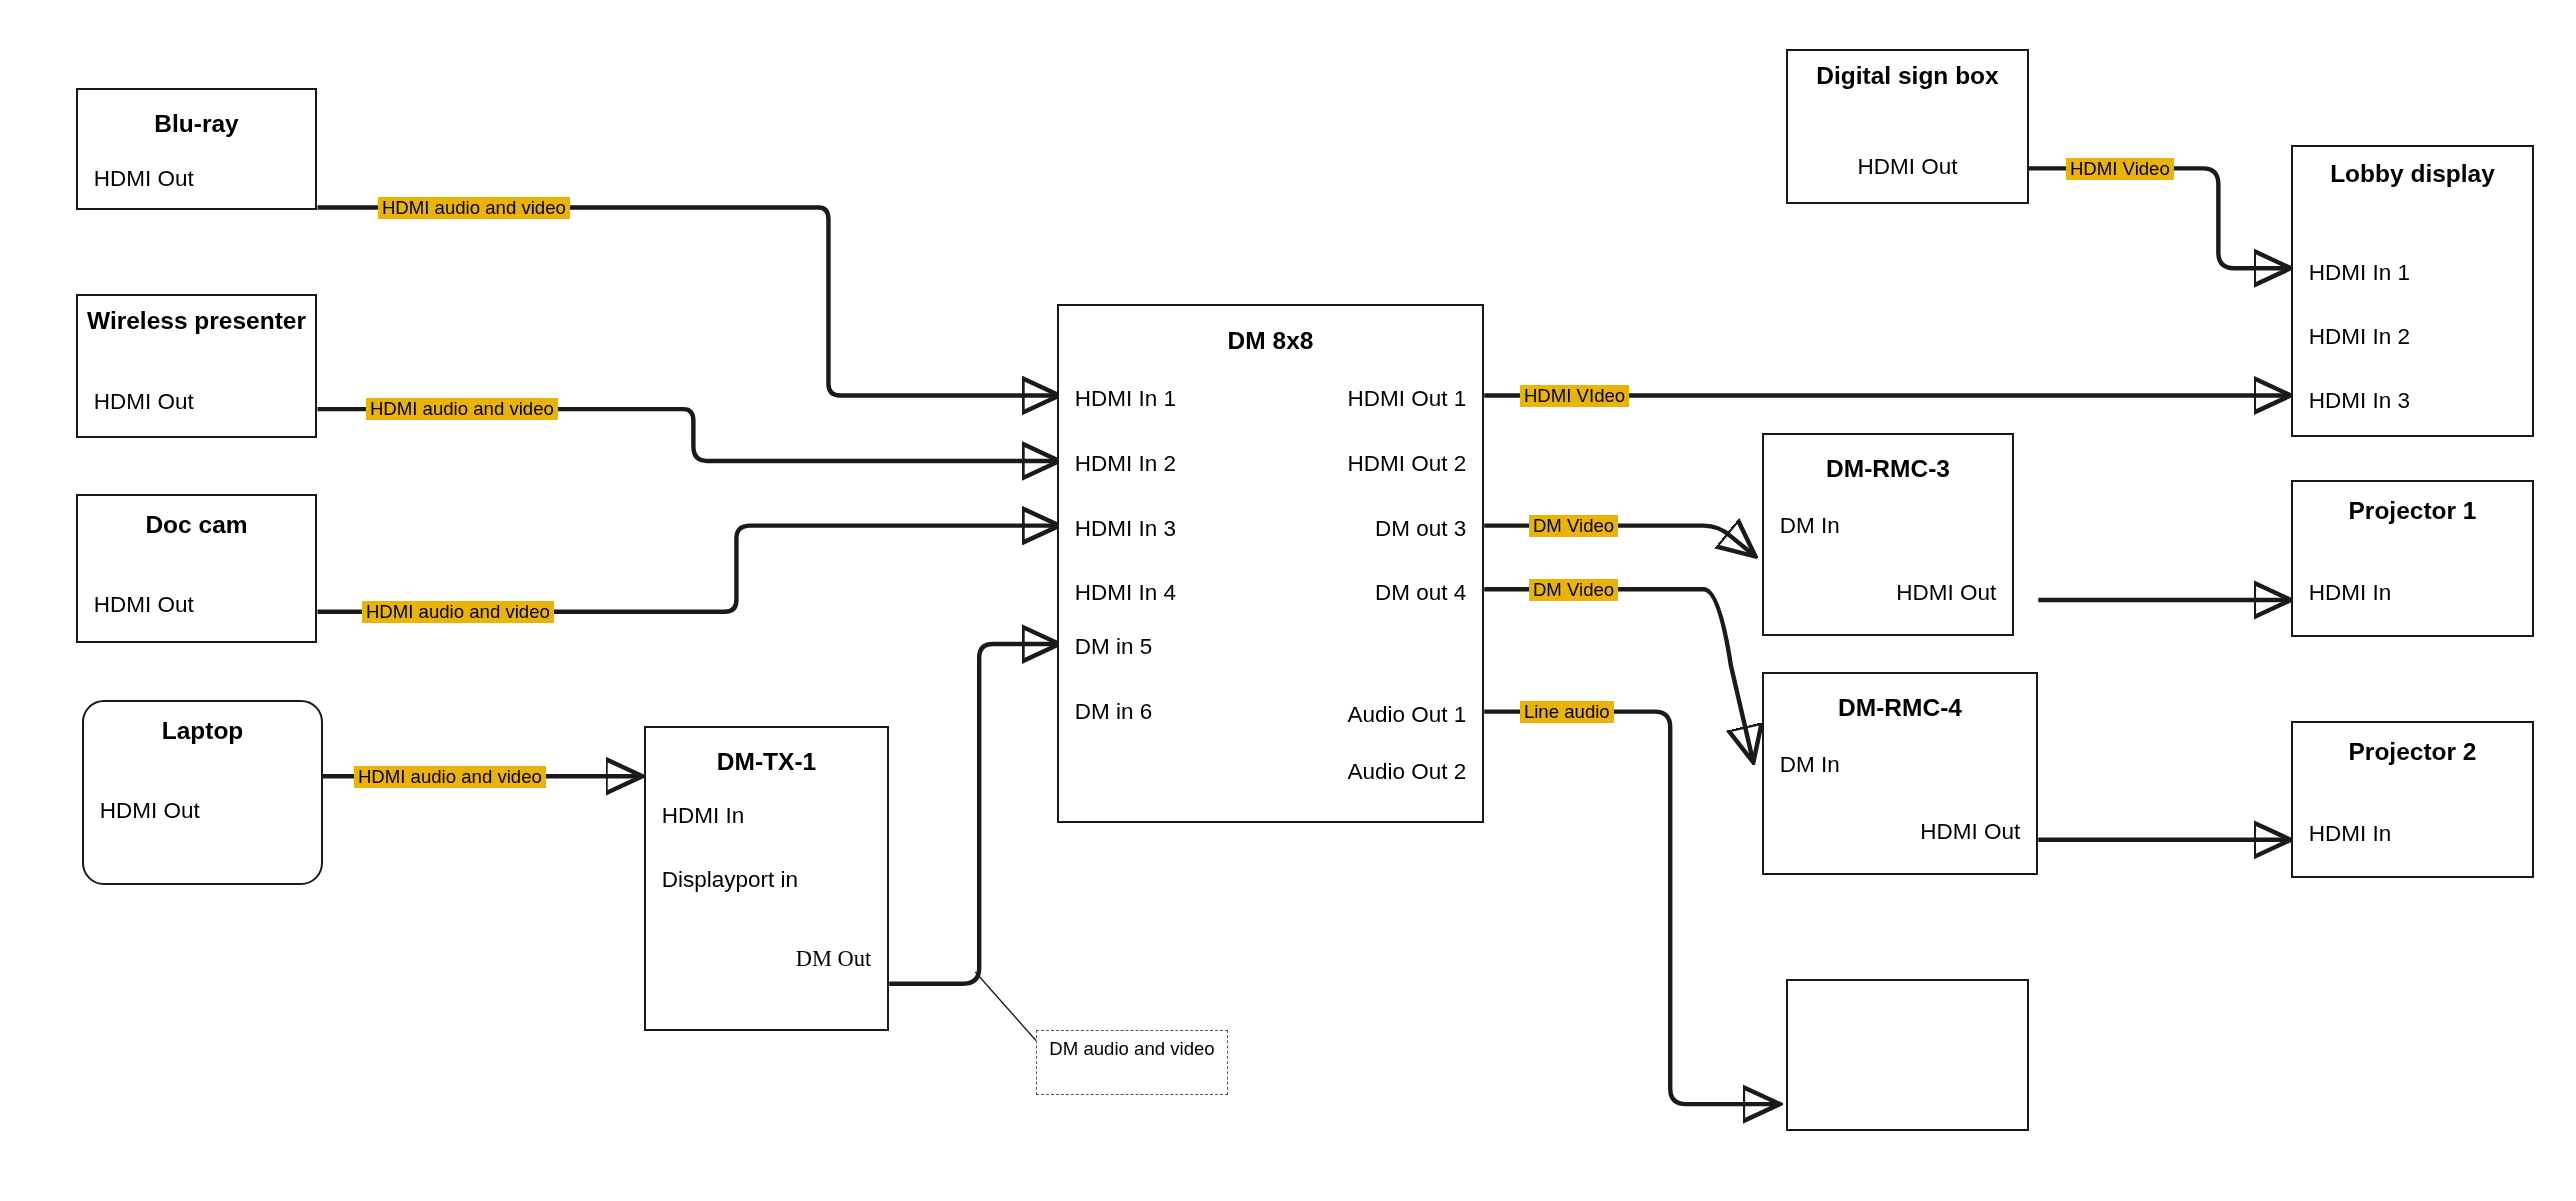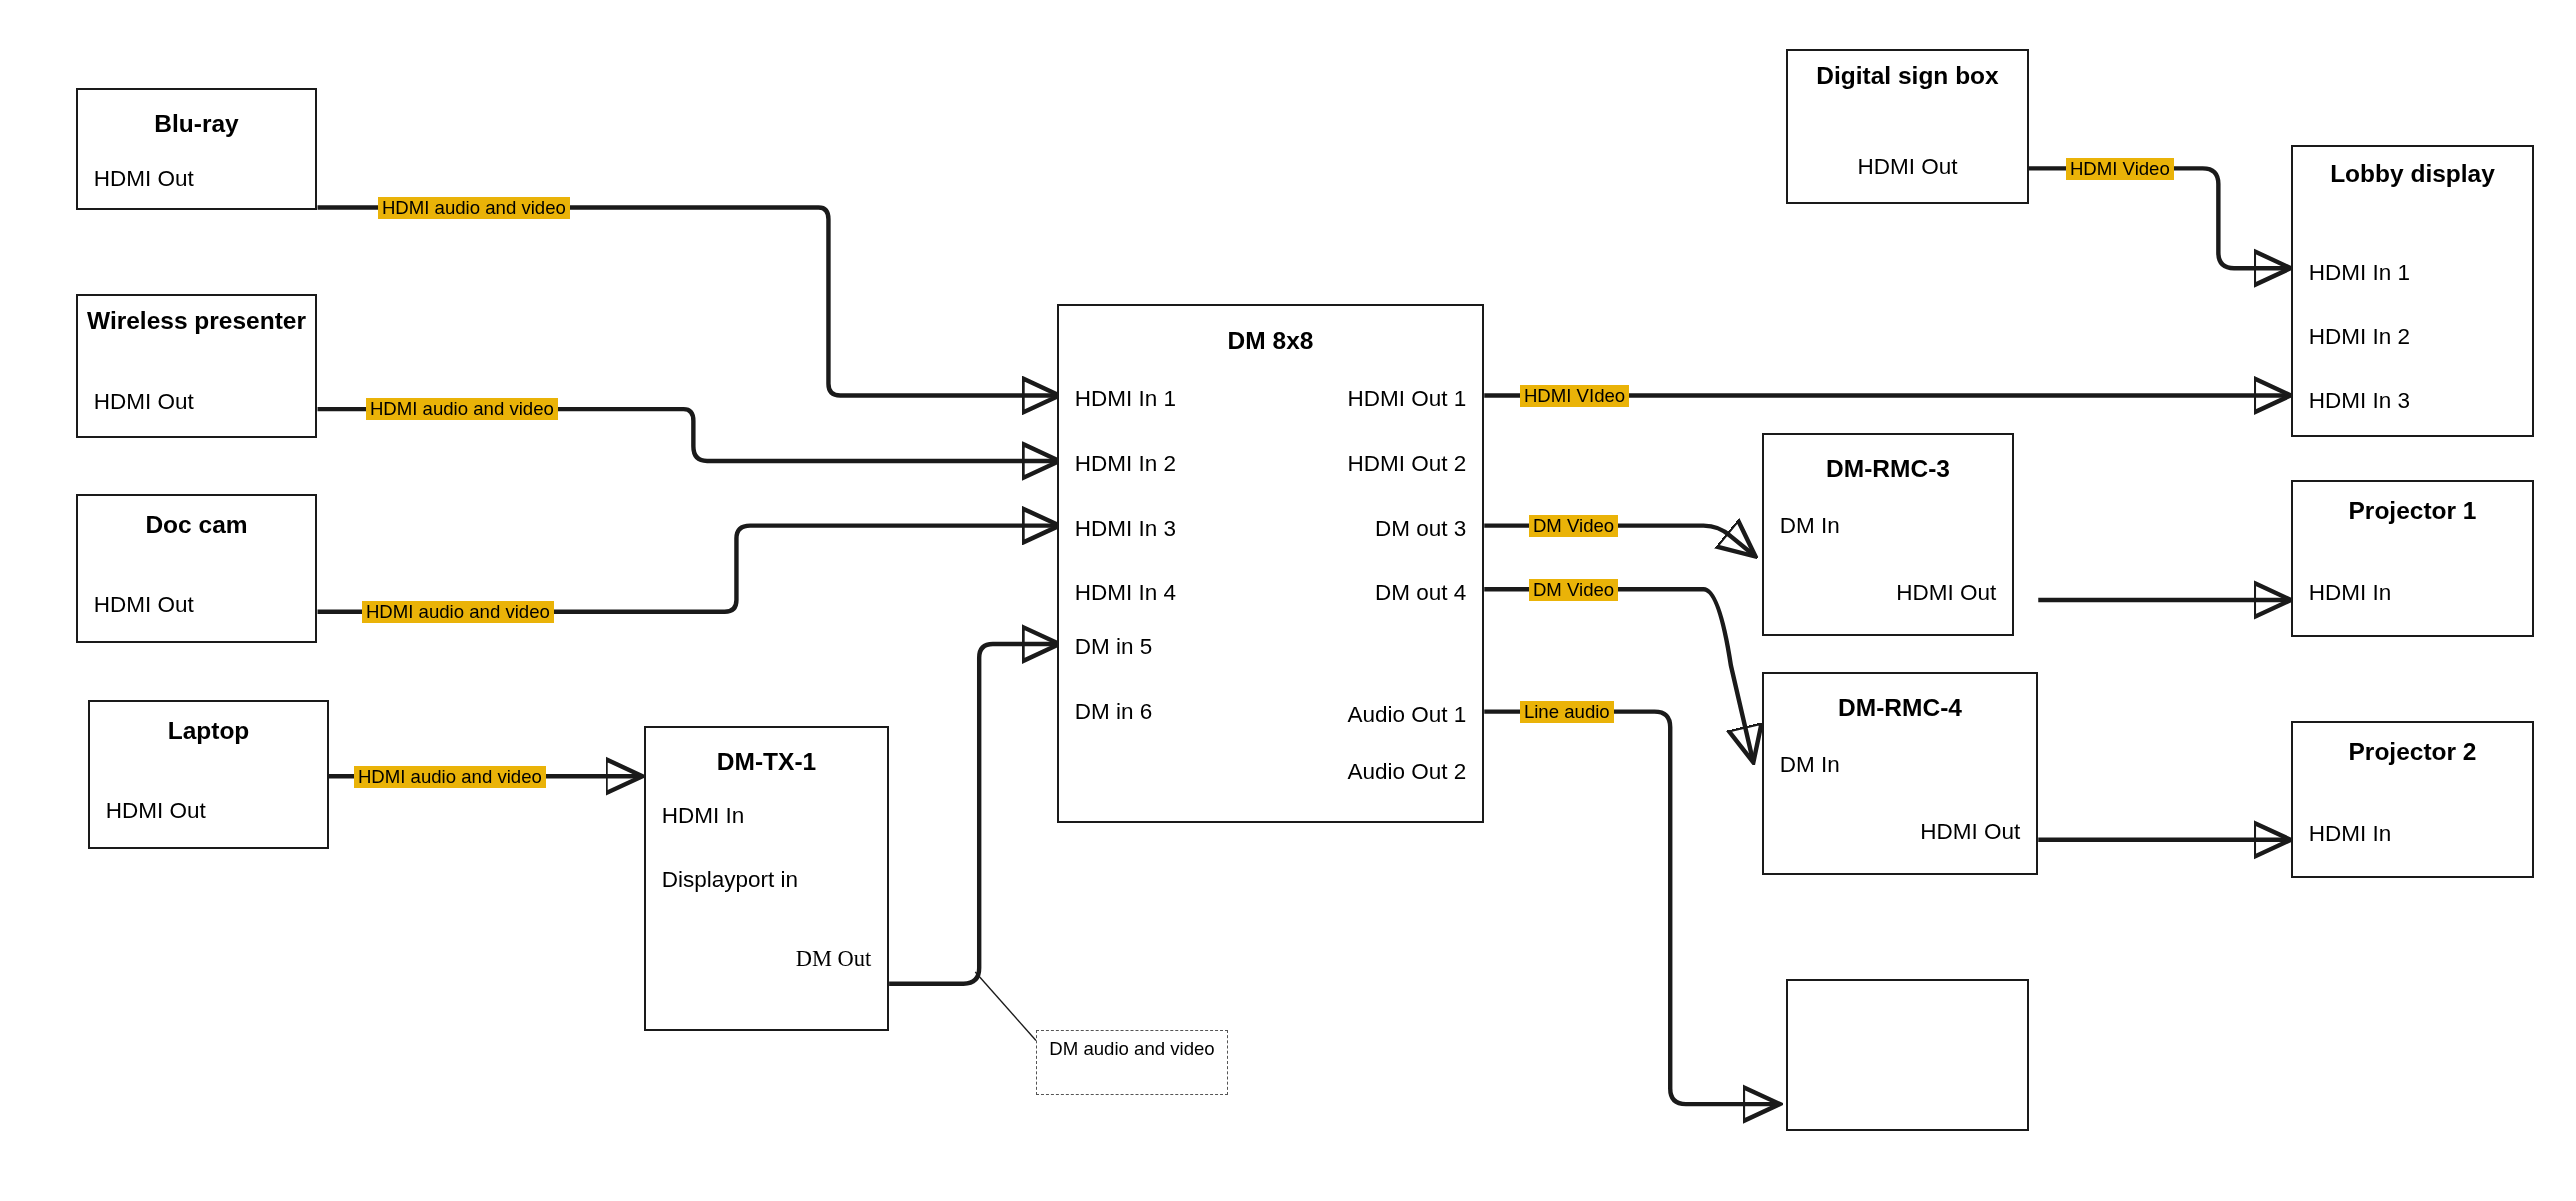--- a/index.html
+++ b/index.html
@@ -127,21 +127,21 @@
   <div class="node" style="left:76px; top:294px; width:241px; height:144px;">
     <div class="title" style="margin-top:9.8px;">Wireless presenter</div>
     <div class="port left" style="top:93px;">HDMI Out</div>
   </div>
 
   <div class="node" style="left:76px; top:494px; width:241px; height:149px;">
     <div class="title" style="margin-top:13.7px;">Doc cam</div>
     <div class="port left" style="top:96px;">HDMI Out</div>
   </div>
 
-  <div class="node" style="left:88px; top:700px; width:241px; height:149px;">
+  <div class="node" style="left:82px; top:700px; width:241px; height:185px;border-radius:22px;">
     <div class="title" style="margin-top:13.7px;">Laptop</div>
     <div class="port left" style="top:96px;">HDMI Out</div>
   </div>
 
   <div class="node" style="left:644px; top:726px; width:245px; height:305px;">
     <div class="title">DM-TX-1</div>
     <div class="port left" style="top:75px;">HDMI In</div>
     <div class="port left" style="top:139px;">Displayport in</div>
     <div class="port right" style="top:218px;font-family:Liberation Serif, serif;">DM Out</div>
   </div>

